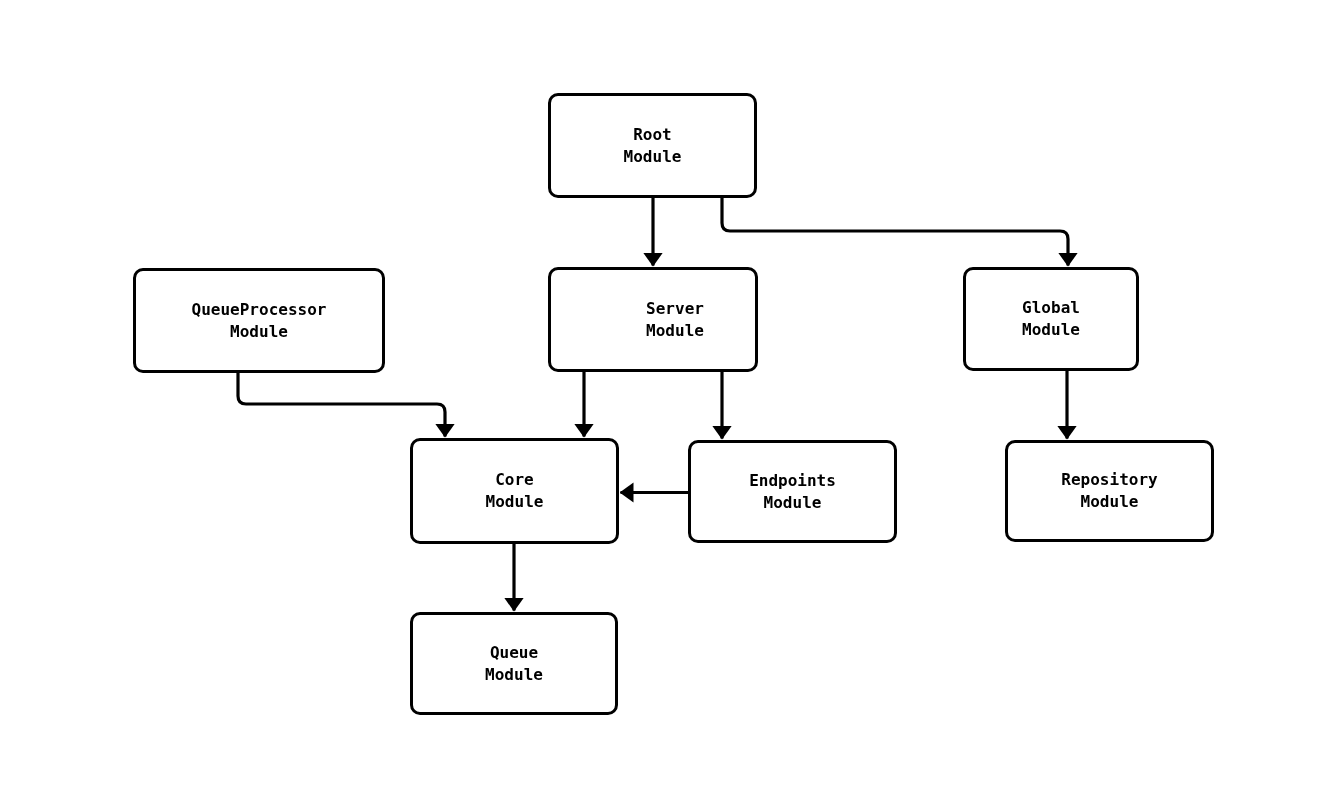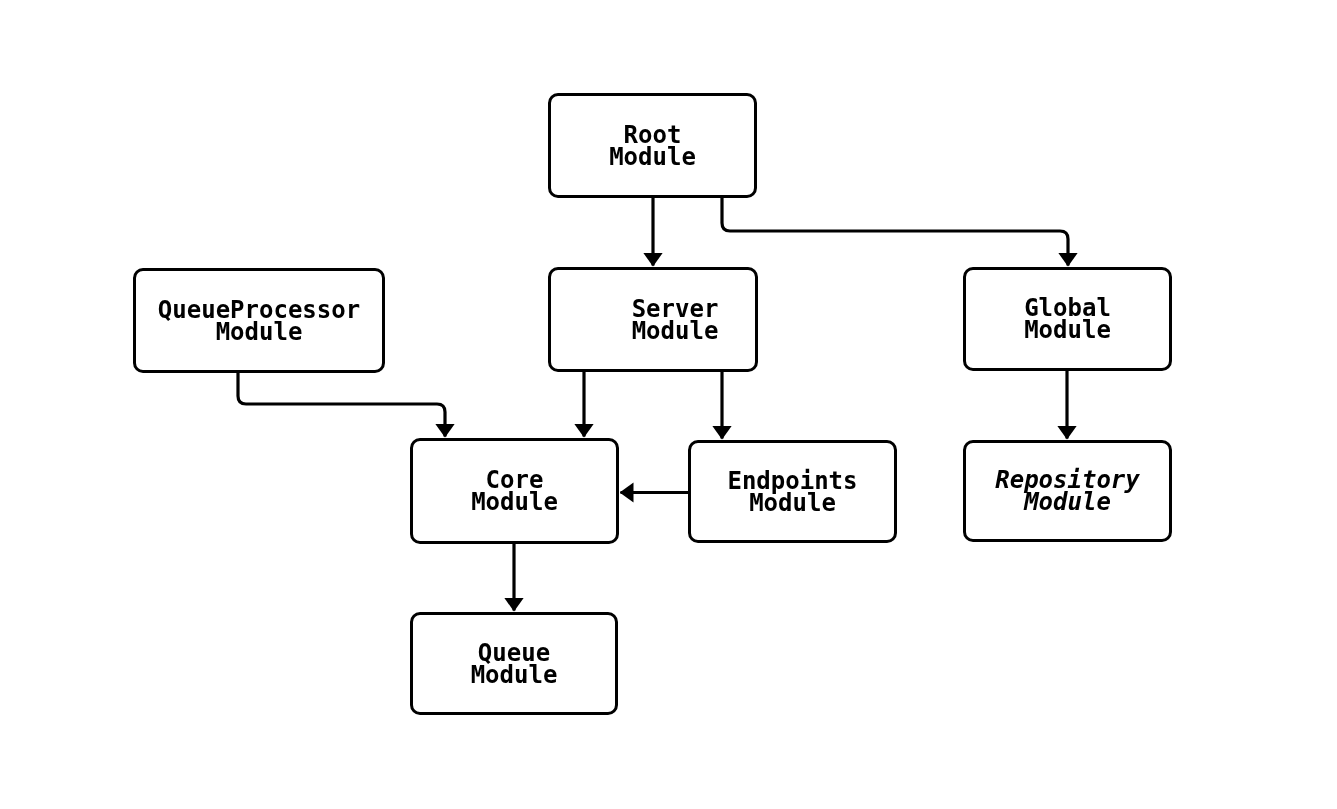--- a/index.html
+++ b/index.html
@@ -31,32 +31,32 @@
     position: absolute;
     box-sizing: border-box;
     background: #ffffff;
     border: 3.2px solid #000000;
     border-radius: 10px;
     display: flex;
     align-items: center;
     justify-content: center;
     text-align: center;
     font-weight: 700;
-    font-size: 24px;
+    font-size: 16px;
     line-height: 22px;
     color: #000000;
     white-space: pre-line;
   }
   #n-root         { left: 548px; top:  93px; width: 209px; height: 105px; }
   #n-queueproc    { left: 133px; top: 268px; width: 252px; height: 105px; }
   #n-server       { left: 548px; top: 267px; width: 210px; height: 105px; padding-left: 44px; }
-  #n-global       { left: 963px; top: 267px; width: 209px; height: 104px; }
+  #n-global       { left: 963px; top: 267px; width: 176px; height: 104px; }
   #n-core         { left: 410px; top: 438px; width: 209px; height: 106px; }
   #n-endpoints    { left: 688px; top: 440px; width: 209px; height: 103px; }
-  #n-repository   { left: 963px; top: 440px; width: 209px; height: 102px; font-style: italic; }
+  #n-repository   { left: 1005px; top: 440px; width: 209px; height: 102px; }
   #n-queue        { left: 410px; top: 612px; width: 208px; height: 103px; }
 </style>
 </head>
 <body>
 
 <div id="canvas">
 
   <svg id="edge-layer" viewBox="0 0 1337 809" xmlns="http://www.w3.org/2000/svg">
     <defs>
       <marker id="arrow" viewBox="0 0 14 24" refX="13" refY="12" markerWidth="14" markerHeight="24" markerUnits="userSpaceOnUse" orient="auto">

